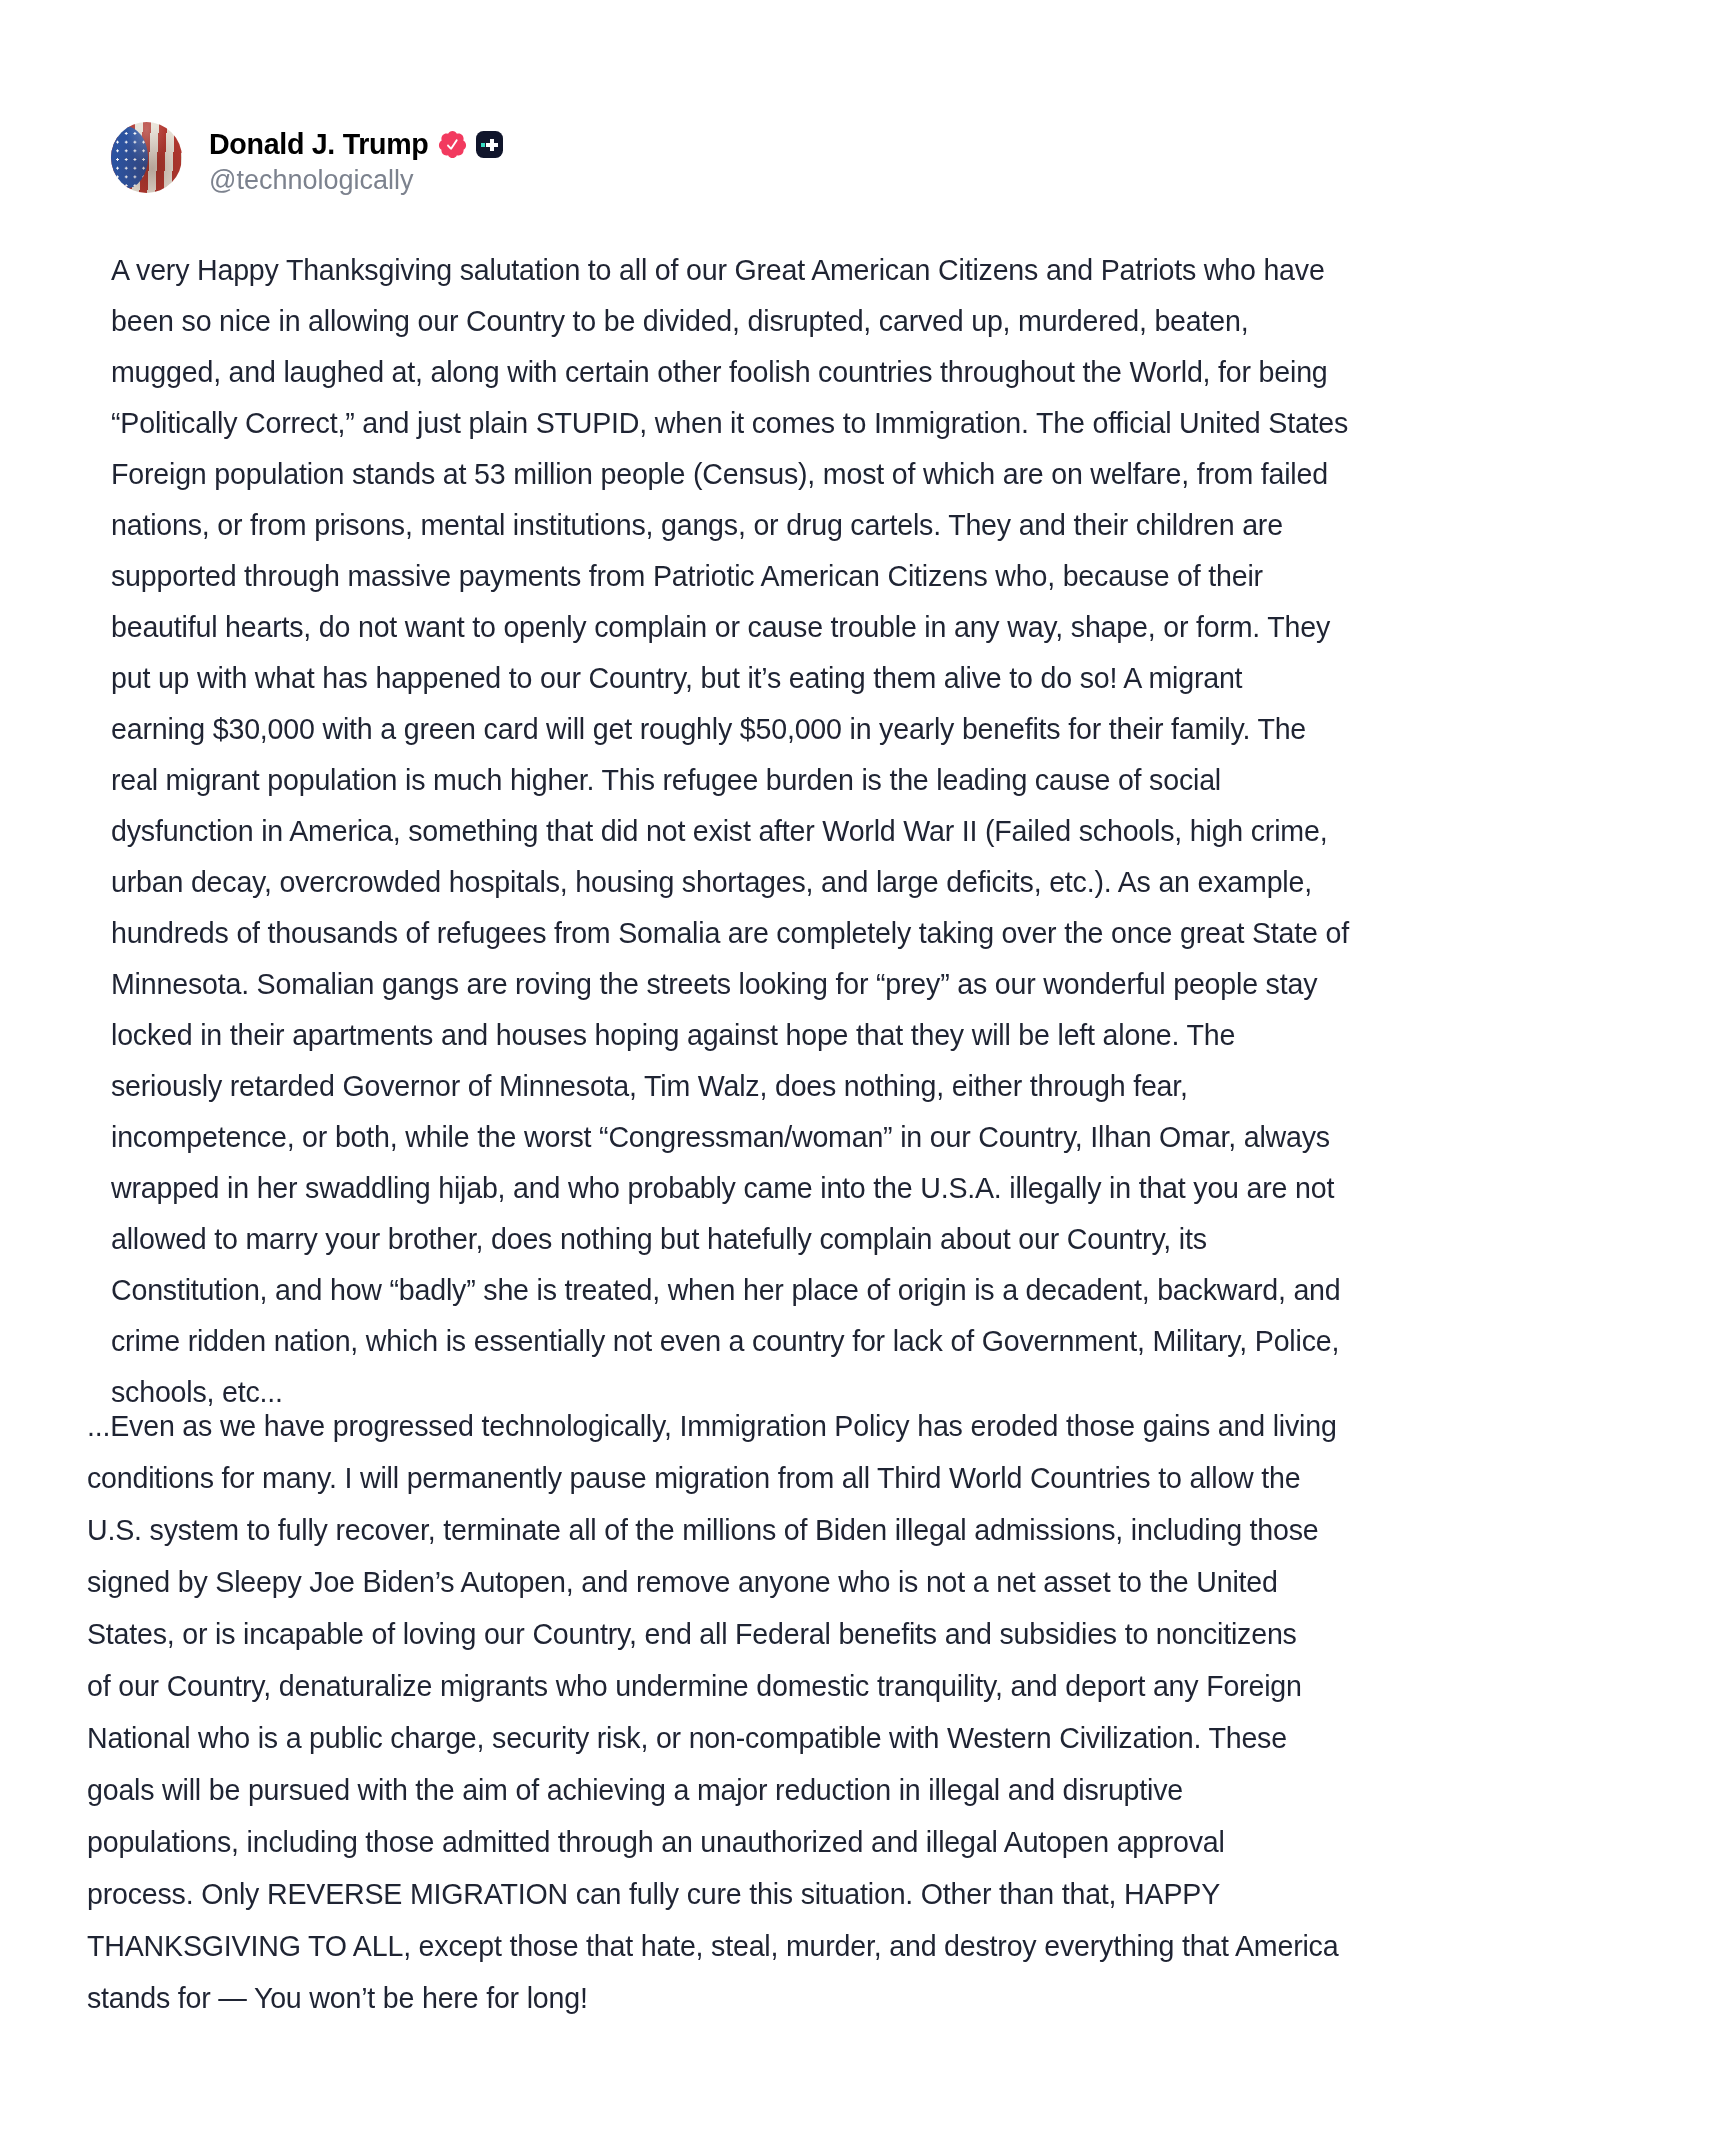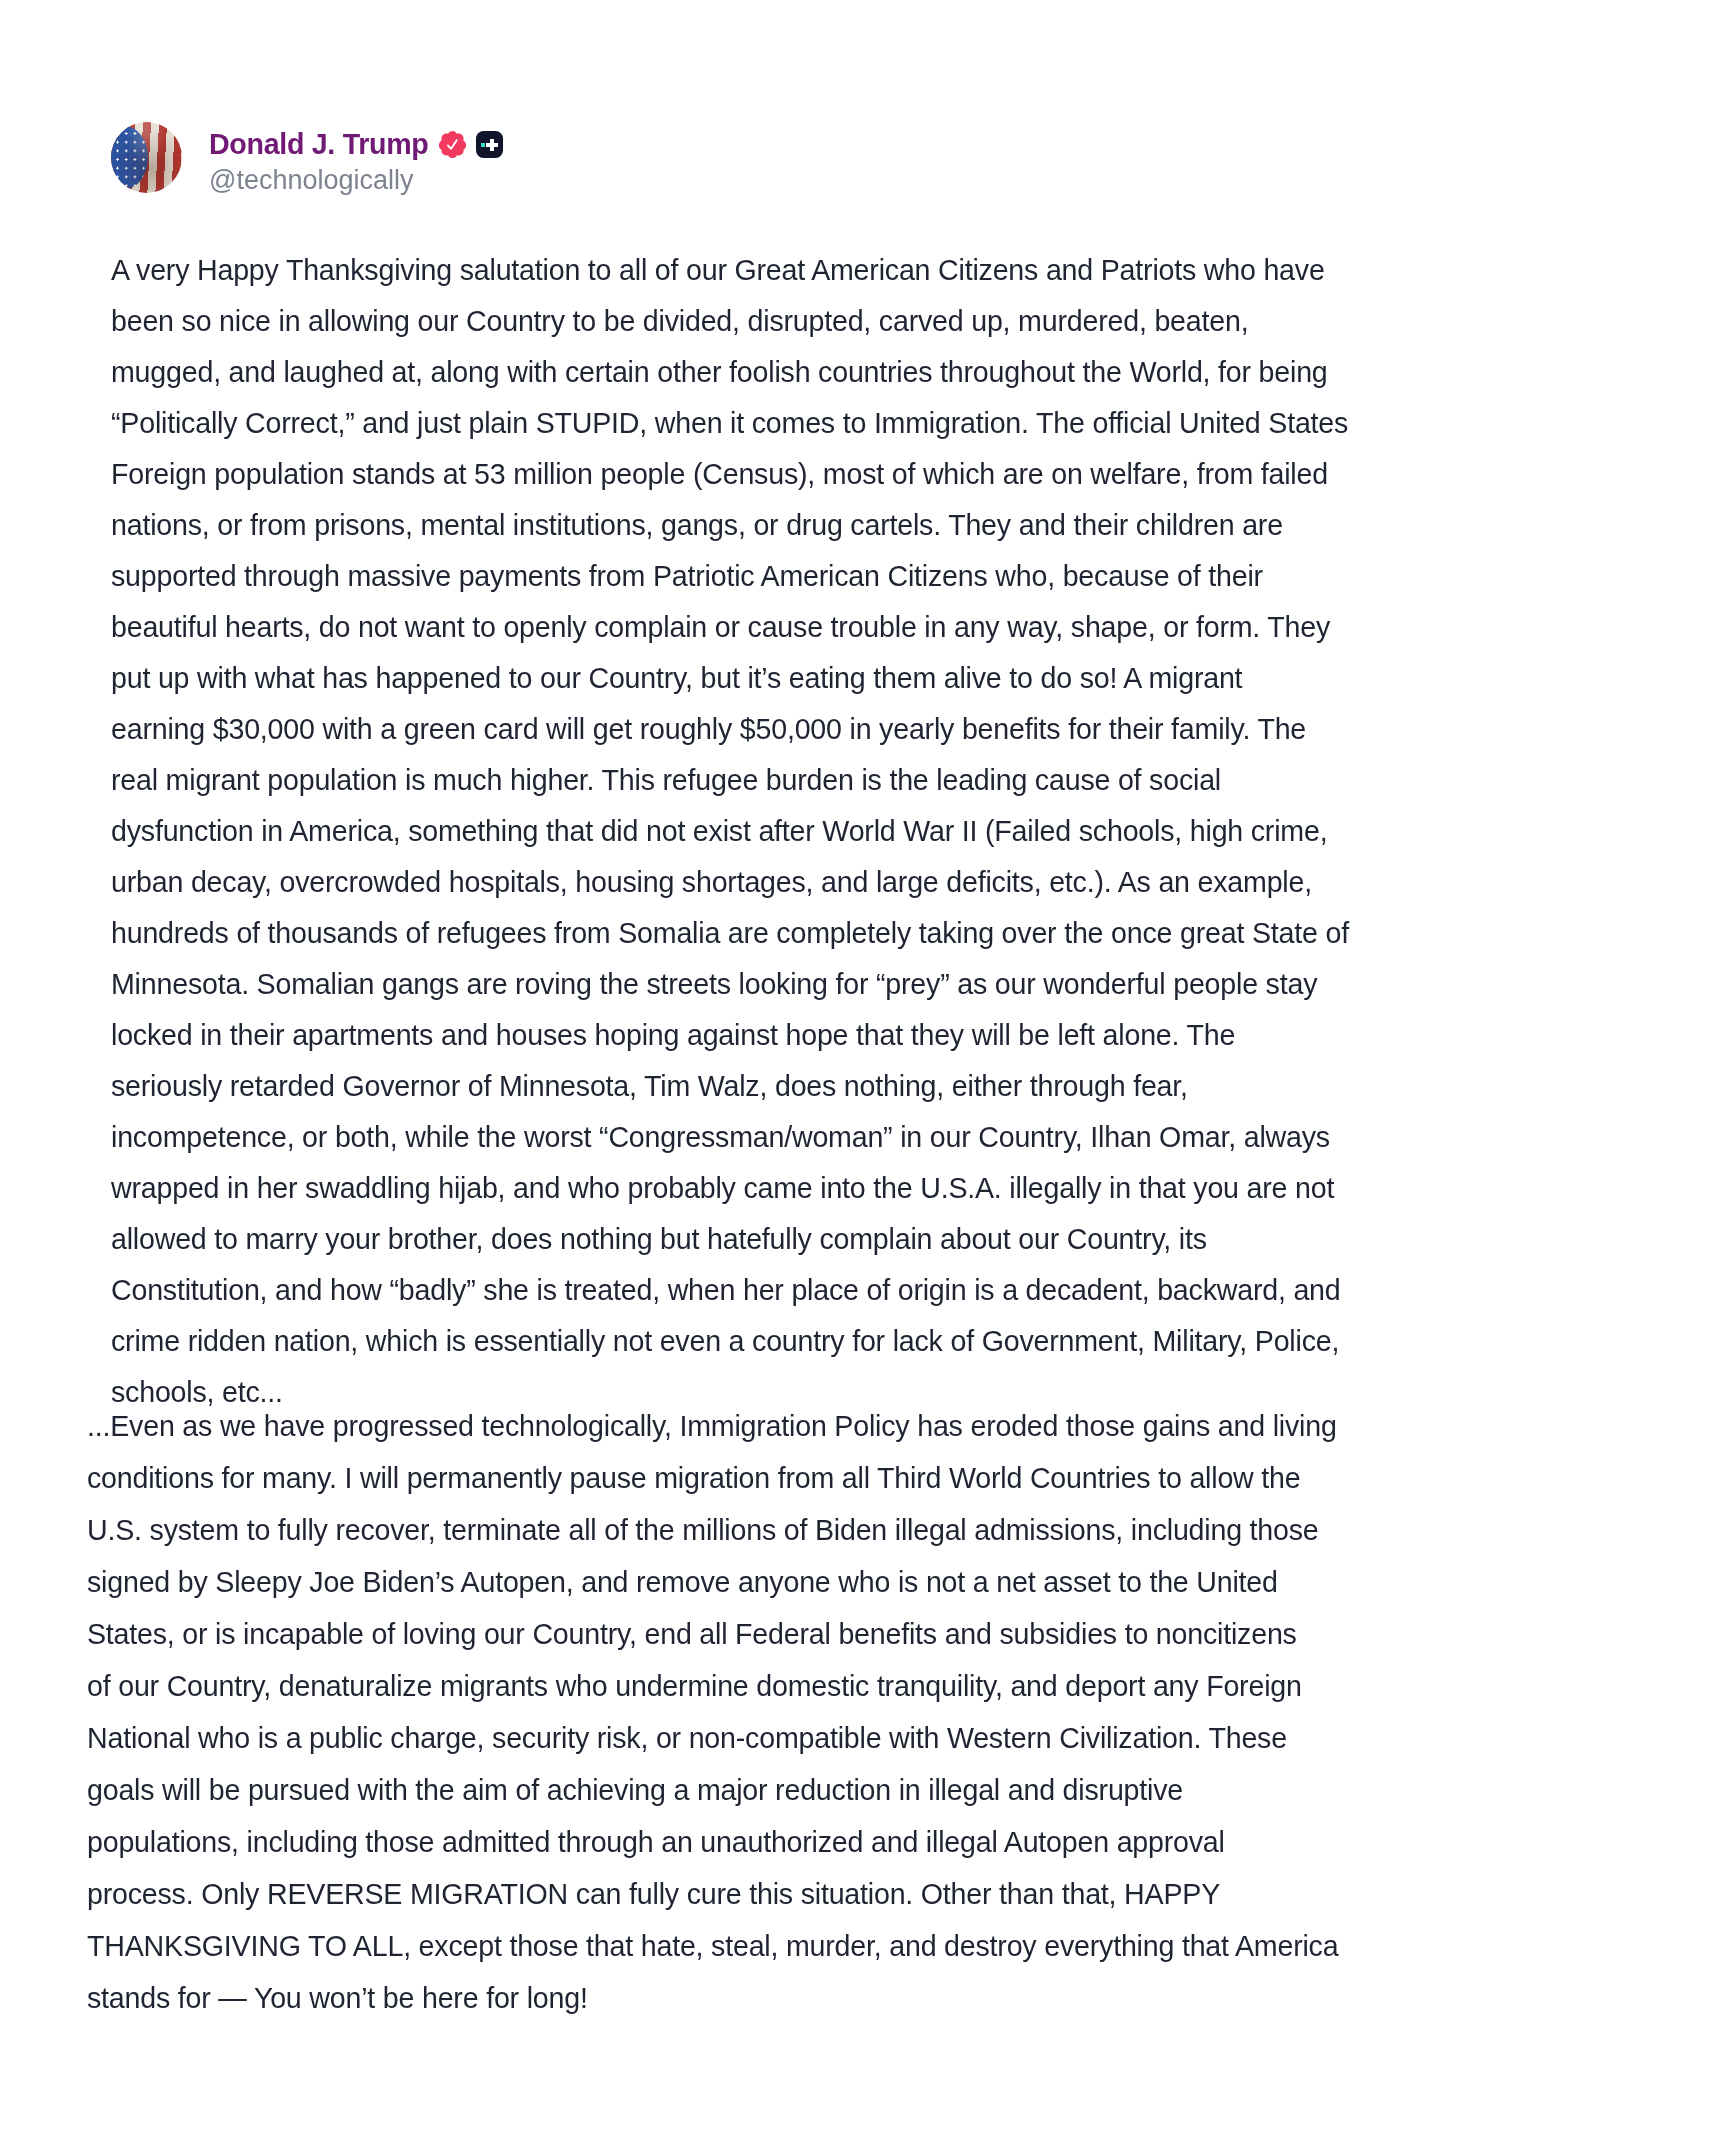--- a/index.html
+++ b/index.html
@@ -38,21 +38,21 @@
       radial-gradient(ellipse at 50% 12%, rgba(255,255,255,0.25) 0%, rgba(255,255,255,0) 40%);
   }
 
   .name-row {
     position: absolute; left: 209px; top: 127px;
     display: flex; align-items: center; gap: 8px;
     height: 35px;
   }
   .display-name {
     font-size: 28.6px; font-weight: 700;
-    color: #701a75; letter-spacing: -0.3px;
+    color: #000000; letter-spacing: -0.3px;
     white-space: nowrap;
   }
   .verified-badge { display: block; width: 31px; height: 31px; }
   .verified-badge svg { width: 31px; height: 31px; display: block; }
 
   .plus-badge {
     position: relative; display: block;
     width: 27px; height: 27px;
     border-radius: 7.5px;
     background: #10152b;

